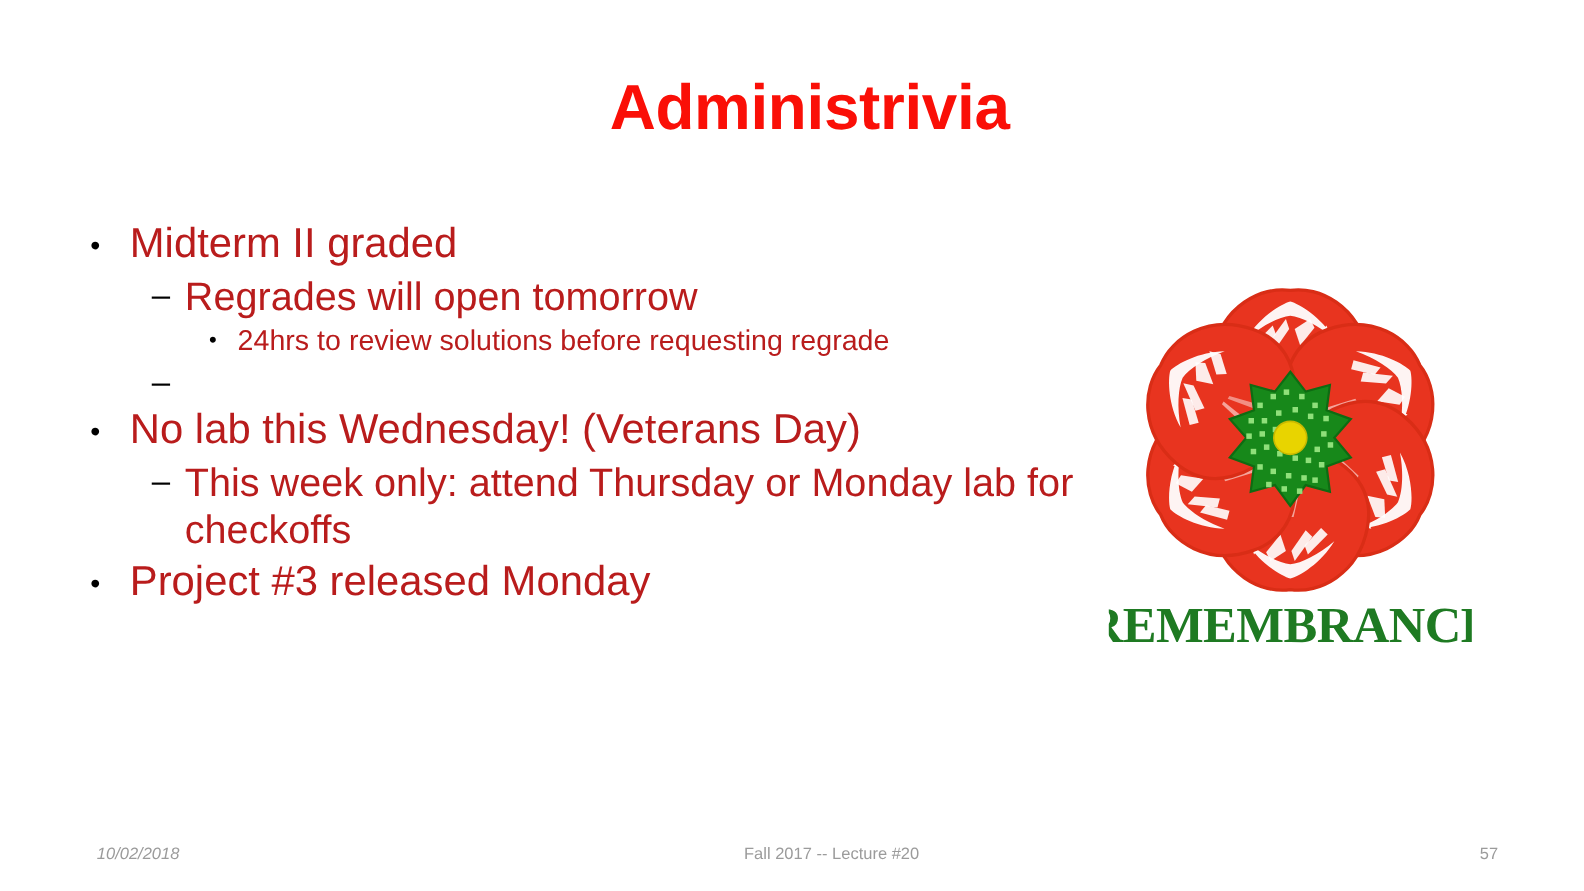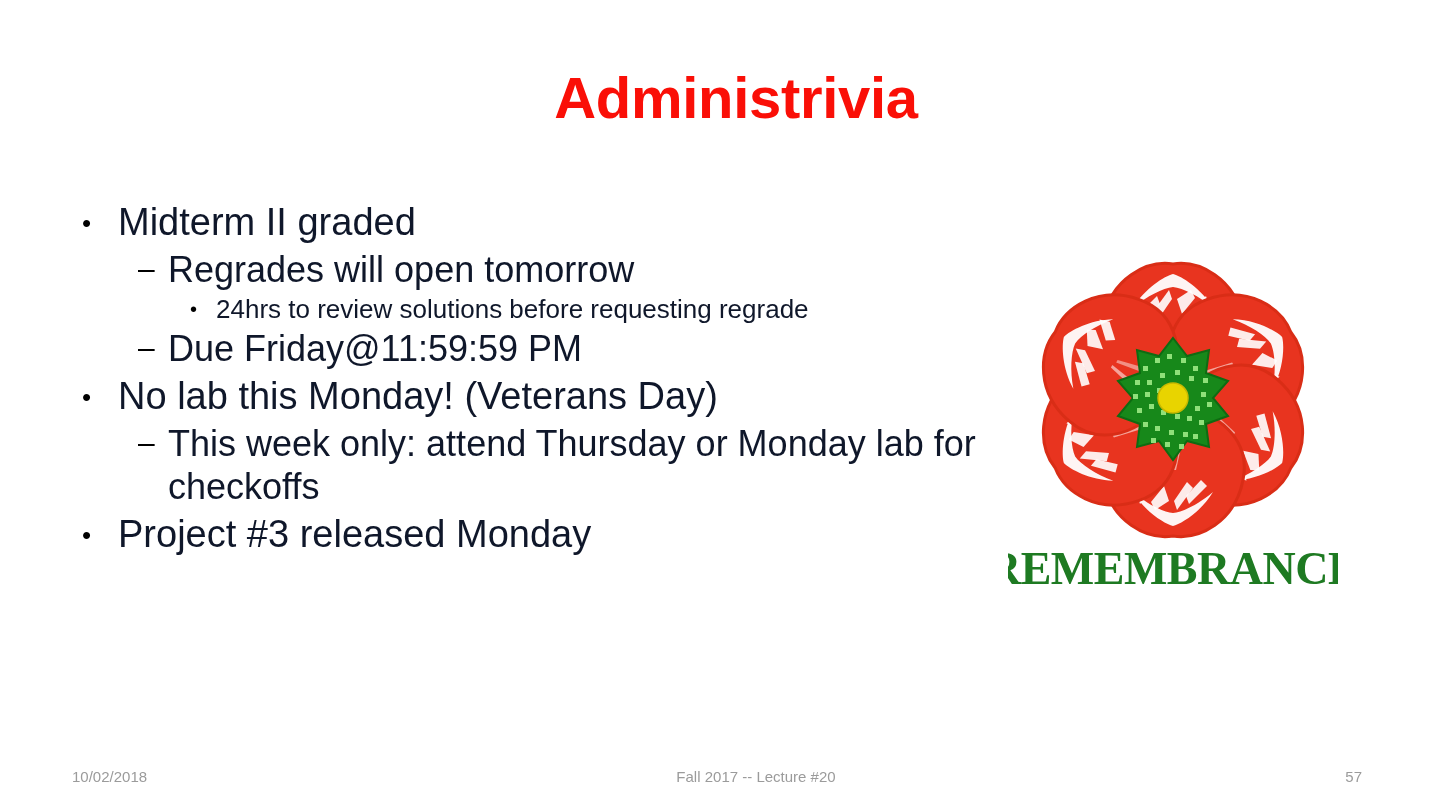--- a/index.html
+++ b/index.html
@@ -48,21 +48,21 @@
   }
   .marker {
     flex: 0 0 auto;
     text-align: left;
     color: #000000;
     line-height: 1.18;
   }
   .btext {
     flex: 1 1 auto;
     line-height: 1.18;
-    color: #0f172a;
+    color: #b91c1c;
   }
 
   
   .lvl1 {
     font-size: 38px;
     margin-top: 4px;
     margin-bottom: 4px;
   }
   .lvl1 .marker {
     width: 36px;
@@ -112,21 +112,21 @@
 
   
   .footer {
     position: absolute;
     bottom: 25px;
     font-size: 15px;
     color: #9b9b9b;
     font-family: "Liberation Sans", sans-serif;
     white-space: nowrap;
   }
-  #footer-date  { left: 72px; }
+  #footer-date  { left: 88px; font-style: italic; }
   #footer-center{ left: 0; width: 1440px; text-align: center; margin-left: 36px; }
   #footer-page  { right: 78px; }
 </style>
 </head>
 <body>
 
 <div id="slide">
 
   <div id="title">Administrivia</div>
 
@@ -142,26 +142,25 @@
       <span class="btext">Regrades will open tomorrow</span>
     </div>
 
     <div class="bullet-row lvl3">
       <span class="marker">•</span>
       <span class="btext">24hrs to review solutions before requesting regrade</span>
     </div>
 
     <div class="bullet-row lvl2">
       <span class="marker">–</span>
-      <span class="btext">Due Friday@11:59:59 PM</span>
     </div>
 
     <div class="bullet-row lvl1">
       <span class="marker">•</span>
-      <span class="btext">No lab this Monday! (Veterans Day)</span>
+      <span class="btext">No lab this Wednesday! (Veterans Day)</span>
     </div>
 
     <div class="bullet-row lvl2">
       <span class="marker">–</span>
       <span class="btext">This week only: attend Thursday or Monday lab for checkoffs</span>
     </div>
 
     <div class="bullet-row lvl1">
       <span class="marker">•</span>
       <span class="btext">Project #3 released Monday</span>

